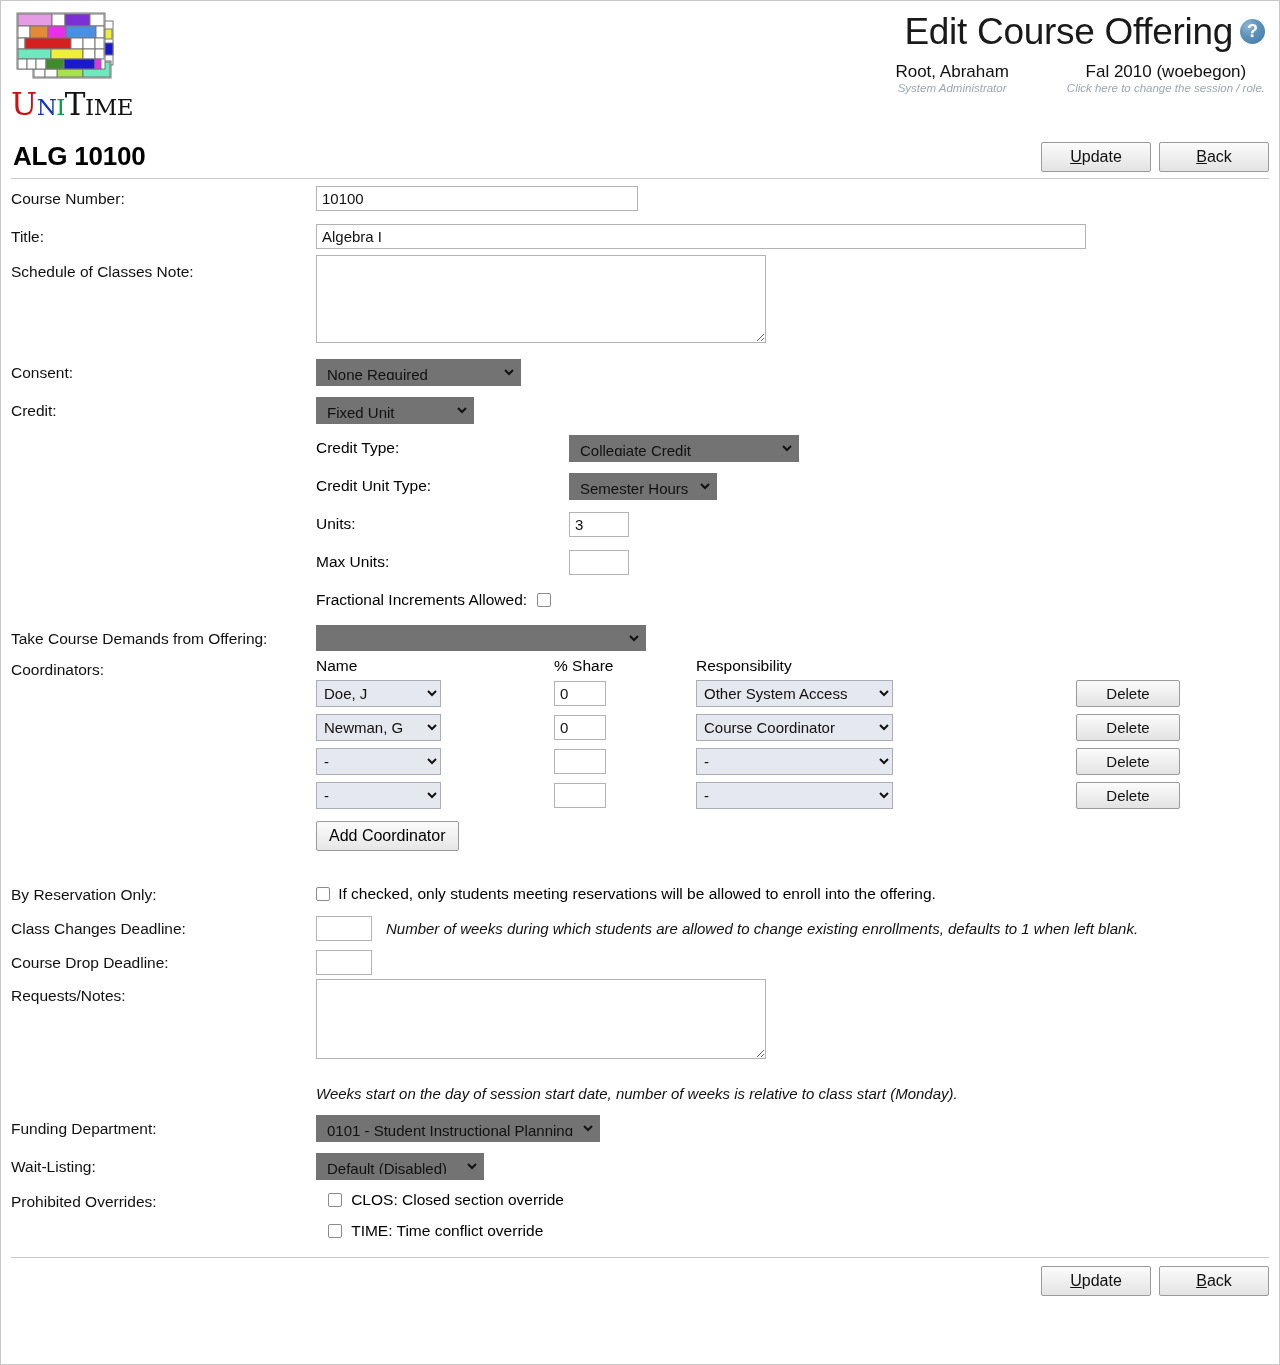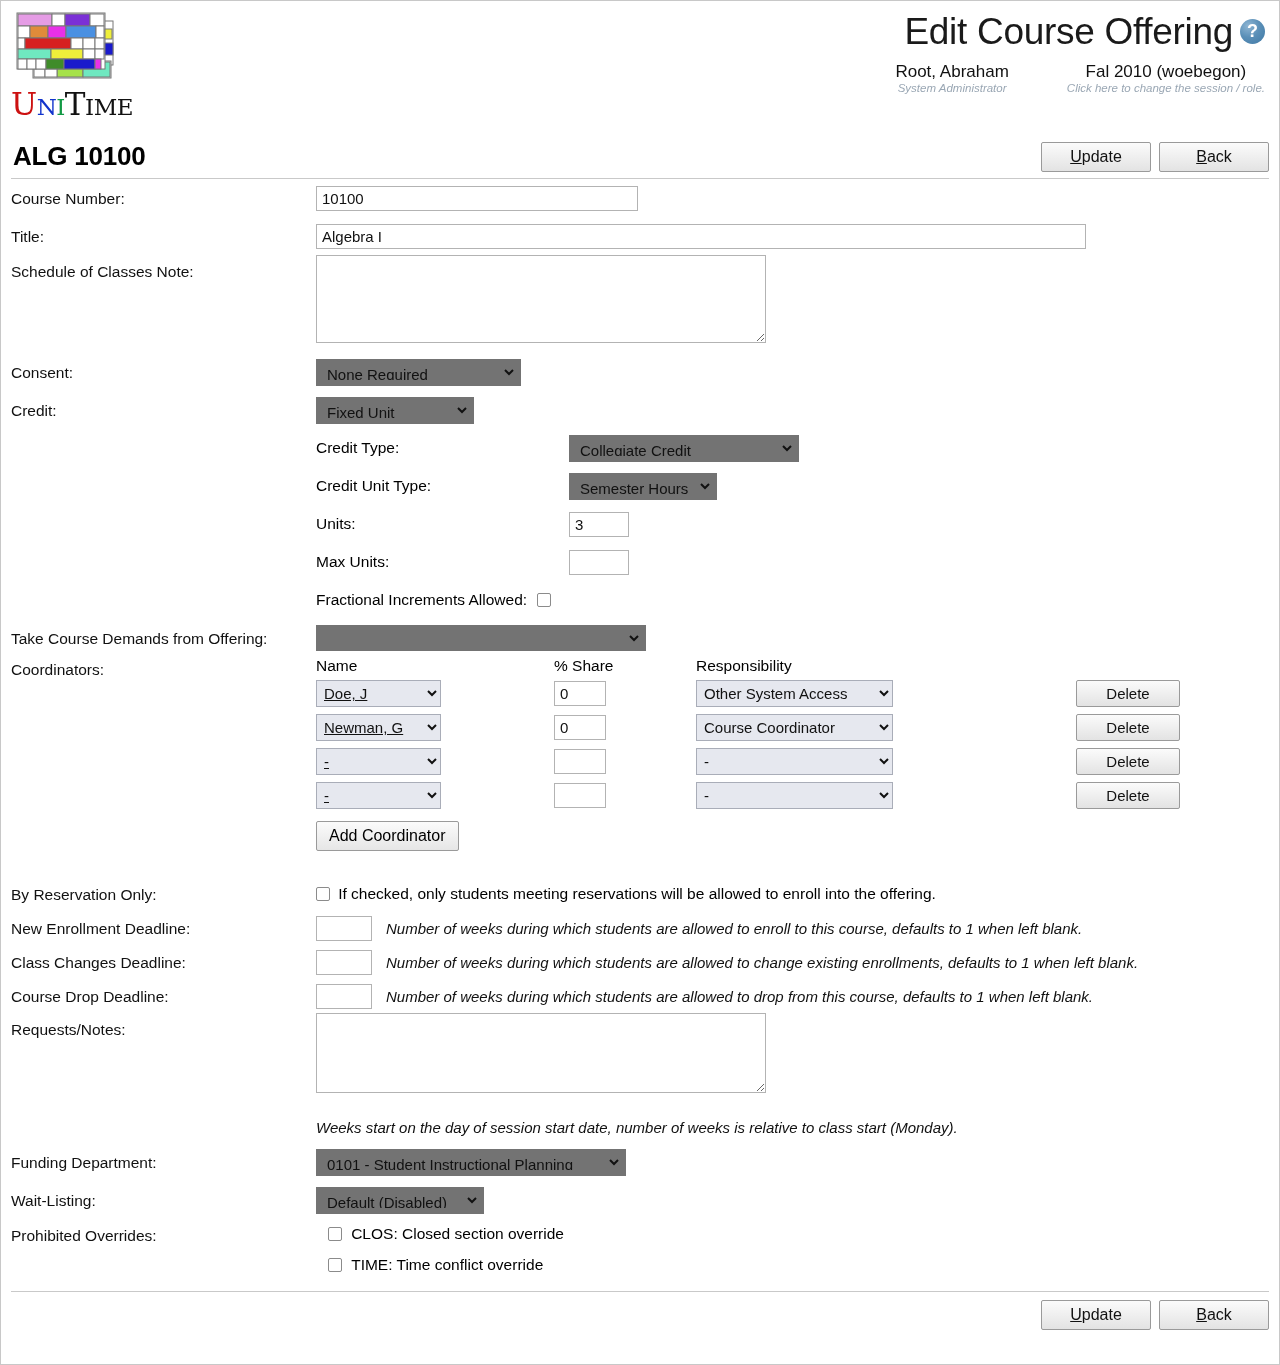--- a/index.html
+++ b/index.html
@@ -231,21 +231,21 @@
     margin-bottom: 5px;
   }
   .c-name { width: 238px; flex: 0 0 238px; }
   .c-share { width: 142px; flex: 0 0 142px; }
   .c-resp { width: 380px; flex: 0 0 380px; }
   .coord-row {
     display: flex;
     align-items: center;
     margin-bottom: 7px;
   }
-  .coord-row select.name { width: 125px; text-decoration: underline; }
+  .coord-row select.name { width: 125px; }
   .coord-row input.share { width: 52px; }
   .coord-row select.resp { width: 197px; }
 
   .deadline-input { width: 56px; height: 28px; }
 
   .footer-bar {
     border-top: 1px solid #c9c9c9;
     margin: 0 10px;
     padding: 8px 0 8px 0;
     display: flex;
@@ -508,62 +508,54 @@
     </div>
 
     <div class="row" style="min-height:34px">
       <div class="lbl">By Reservation Only:</div>
       <div class="field">
         <span class="cb"></span>
         <span class="sub-label" style="margin-left:4px">If checked, only students meeting reservations will be allowed to enroll into the offering.</span>
       </div>
     </div>
 
-    <div class="row" style="min-height:34px">
-      <div class="lbl">New Enrollment Deadline:</div>
-      <div class="field" style="display:flex;align-items:center;gap:14px">
-        <input type="text" class="deadline-input" value="" style="">
-        <span class="hint">Number of weeks during which students are allowed to enroll to this course, defaults to 1 when left blank.</span>
-      </div>
-    </div>
 
     <div class="row" style="min-height:34px">
       <div class="lbl">Class Changes Deadline:</div>
       <div class="field" style="display:flex;align-items:center;gap:14px">
         <input type="text" class="deadline-input" value="" style="">
         <span class="hint">Number of weeks during which students are allowed to change existing enrollments, defaults to 1 when left blank.</span>
       </div>
     </div>
 
     <div class="row" style="min-height:34px">
       <div class="lbl">Course Drop Deadline:</div>
       <div class="field" style="display:flex;align-items:center;gap:14px">
         <input type="text" class="deadline-input" value="" style="">
-        <span class="hint">Number of weeks during which students are allowed to drop from this course, defaults to 1 when left blank.</span>
       </div>
     </div>
 
     <div class="row top" style="min-height:98px">
       <div class="lbl" style="padding-top:8px">Requests/Notes:</div>
       <div class="field">
         <textarea style="width: 450px; height: 80px;"></textarea>
       </div>
     </div>
 
     <div class="row" style="min-height:32px">
       <div class="lbl"></div>
       <div class="field">
         <span class="hint">Weeks start on the day of session start date, number of weeks is relative to class start (Monday).</span>
       </div>
     </div>
 
     <div class="row">
       <div class="lbl">Funding Department:</div>
       <div class="field">
-        <select style="width:310px">
+        <select style="width:284px">
           <option>0101 - Student Instructional Planning</option>
         </select>
       </div>
     </div>
 
     <div class="row">
       <div class="lbl">Wait-Listing:</div>
       <div class="field">
         <select style="width:168px">
           <option>Default (Disabled)</option>

